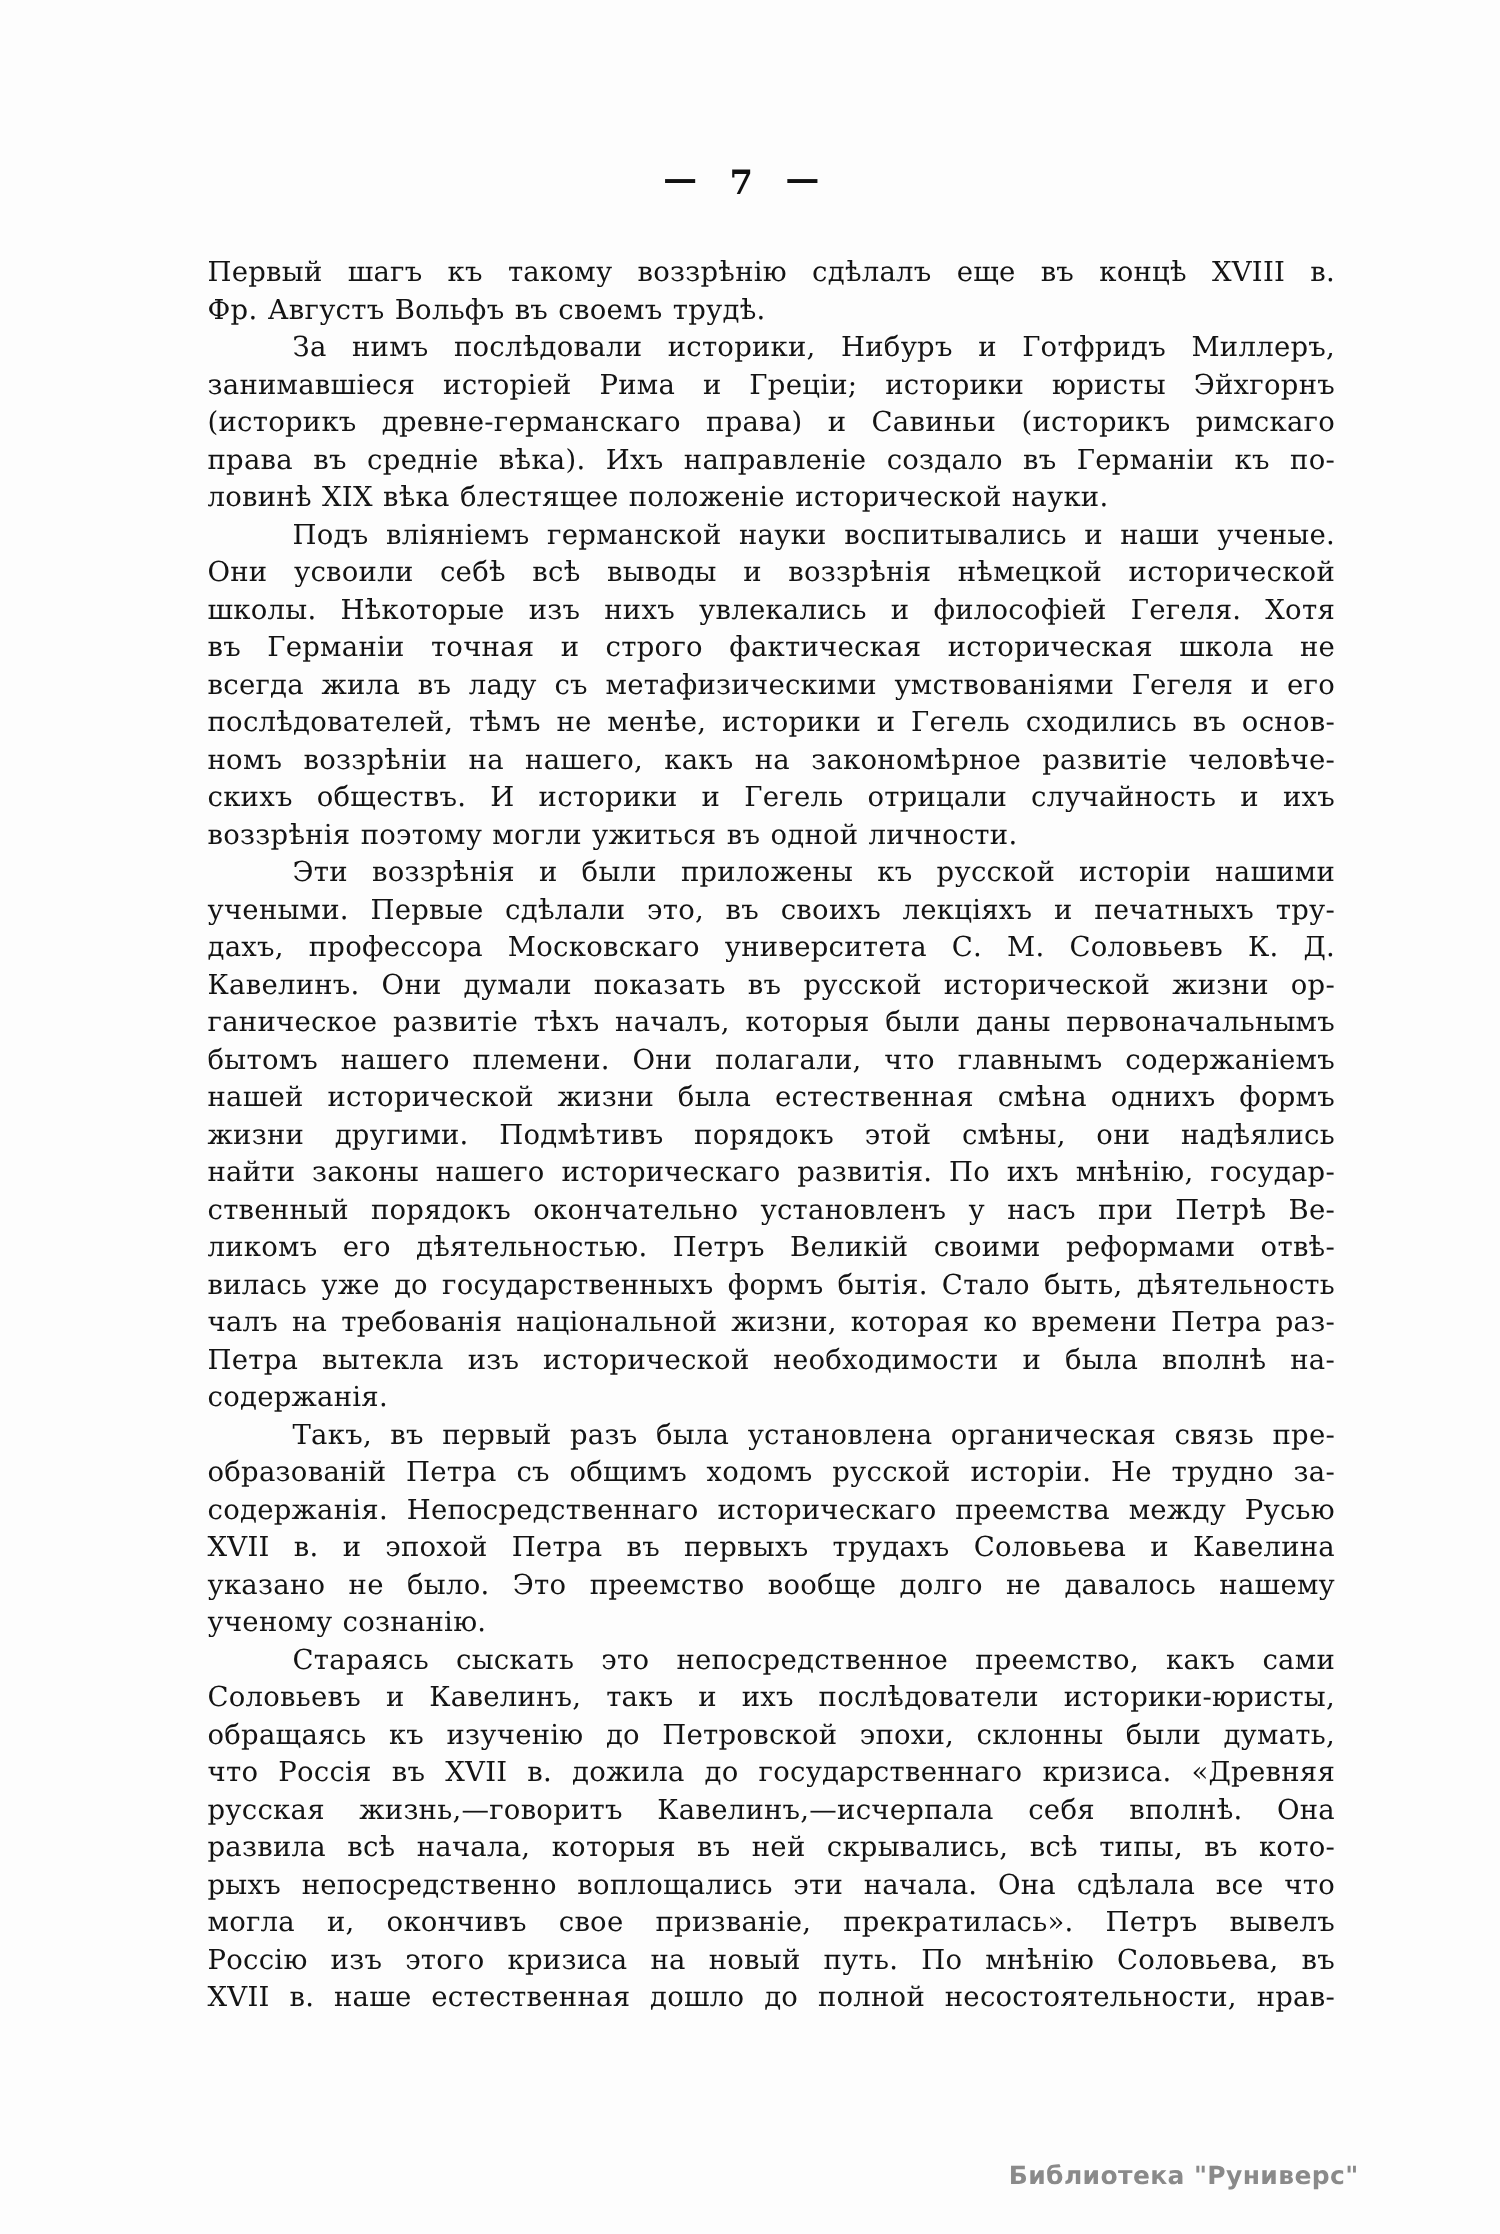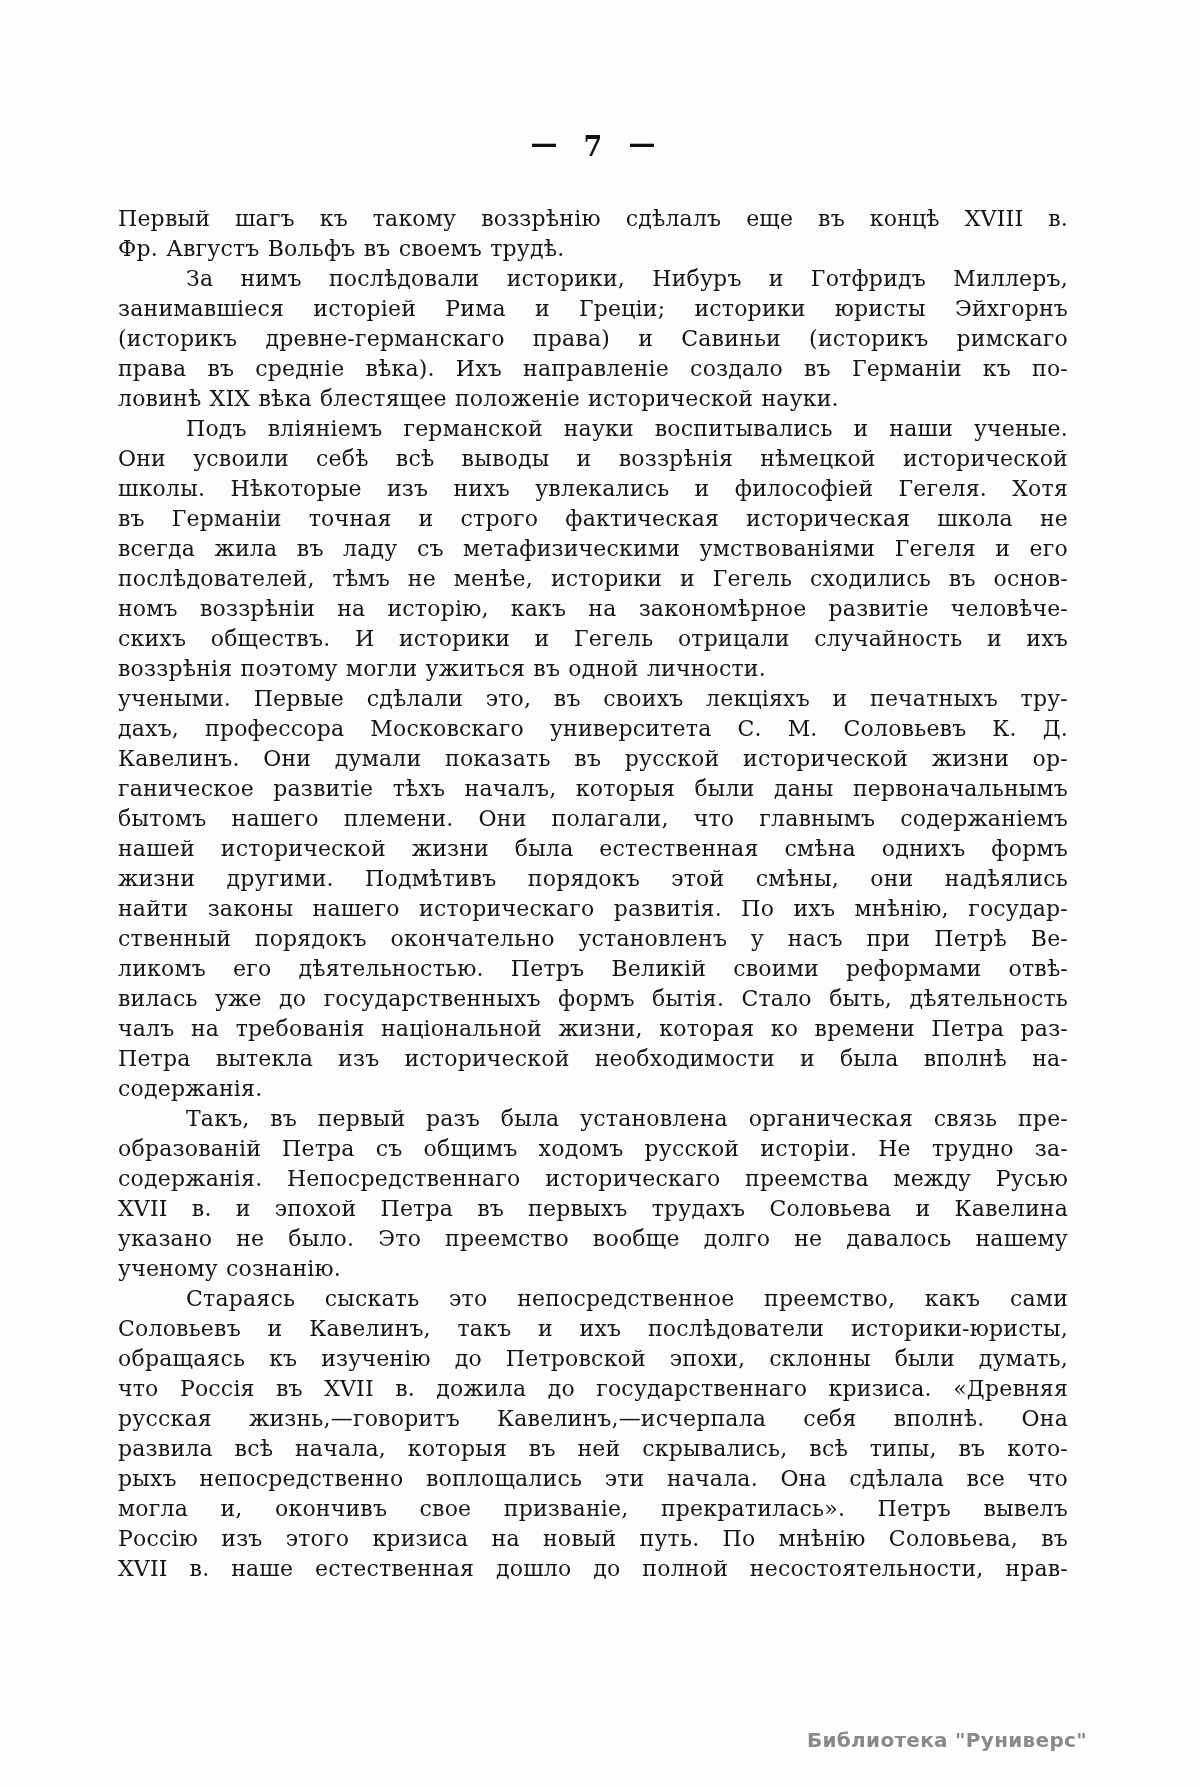--- a/index.html
+++ b/index.html
@@ -39,20 +39,21 @@
     letter-spacing: 0.2px;
     word-spacing: 1px;
   }
   .paragraph { }
   .line {
     text-align: justify;
     text-align-last: justify;
     white-space: normal;
     height: 30px;
     overflow: visible;
+    margin-left: 48px;
   }
   .line.indent { text-indent: 68px; }
   .line.end { text-align-last: left; }
   .watermark {
     position: absolute;
     top: 1728px;
     left: 807px;
     font-family: "DejaVu Sans", "Liberation Sans", sans-serif;
     font-weight: bold;
     font-size: 20px;
@@ -85,26 +86,27 @@
       <div class="line end">ловинѣ XIX вѣка блестящее положеніе исторической науки.</div>
     </div>
 
     <div class="paragraph">
       <div class="line indent">Подъ вліяніемъ германской науки воспитывались и наши ученые.</div>
       <div class="line">Они усвоили себѣ всѣ выводы и воззрѣнія нѣмецкой исторической</div>
       <div class="line">школы. Нѣкоторые изъ нихъ увлекались и философіей Гегеля. Хотя</div>
       <div class="line">въ Германіи точная и строго фактическая историческая школа не</div>
       <div class="line">всегда жила въ ладу съ метафизическими умствованіями Гегеля и его</div>
       <div class="line">послѣдователей, тѣмъ не менѣе, историки и Гегель сходились въ основ-</div>
-      <div class="line">номъ воззрѣніи на исторію, какъ на закономѣрное развитіе человѣче-</div>
+      <div class="line">номъ воззрѣніи на нашего, какъ на закономѣрное развитіе человѣче-</div>
       <div class="line">скихъ обществъ. И историки и Гегель отрицали случайность и ихъ</div>
       <div class="line end">воззрѣнія поэтому могли ужиться въ одной личности.</div>
     </div>
 
     <div class="paragraph">
+      <div class="line indent">Эти воззрѣнія и были приложены къ русской исторіи нашими</div>
       <div class="line">учеными. Первые сдѣлали это, въ своихъ лекціяхъ и печатныхъ тру-</div>
       <div class="line">дахъ, профессора Московскаго университета С. М. Соловьевъ К. Д.</div>
       <div class="line">Кавелинъ. Они думали показать въ русской исторической жизни ор-</div>
       <div class="line">ганическое развитіе тѣхъ началъ, которыя были даны первоначальнымъ</div>
       <div class="line">бытомъ нашего племени. Они полагали, что главнымъ содержаніемъ</div>
       <div class="line">нашей исторической жизни была естественная смѣна однихъ формъ</div>
       <div class="line">жизни другими. Подмѣтивъ порядокъ этой смѣны, они надѣялись</div>
       <div class="line">найти законы нашего историческаго развитія. По ихъ мнѣнію, государ-</div>
       <div class="line">ственный порядокъ окончательно установленъ у насъ при Петрѣ Ве-</div>
       <div class="line">ликомъ его дѣятельностью. Петръ Великій своими реформами отвѣ-</div>

